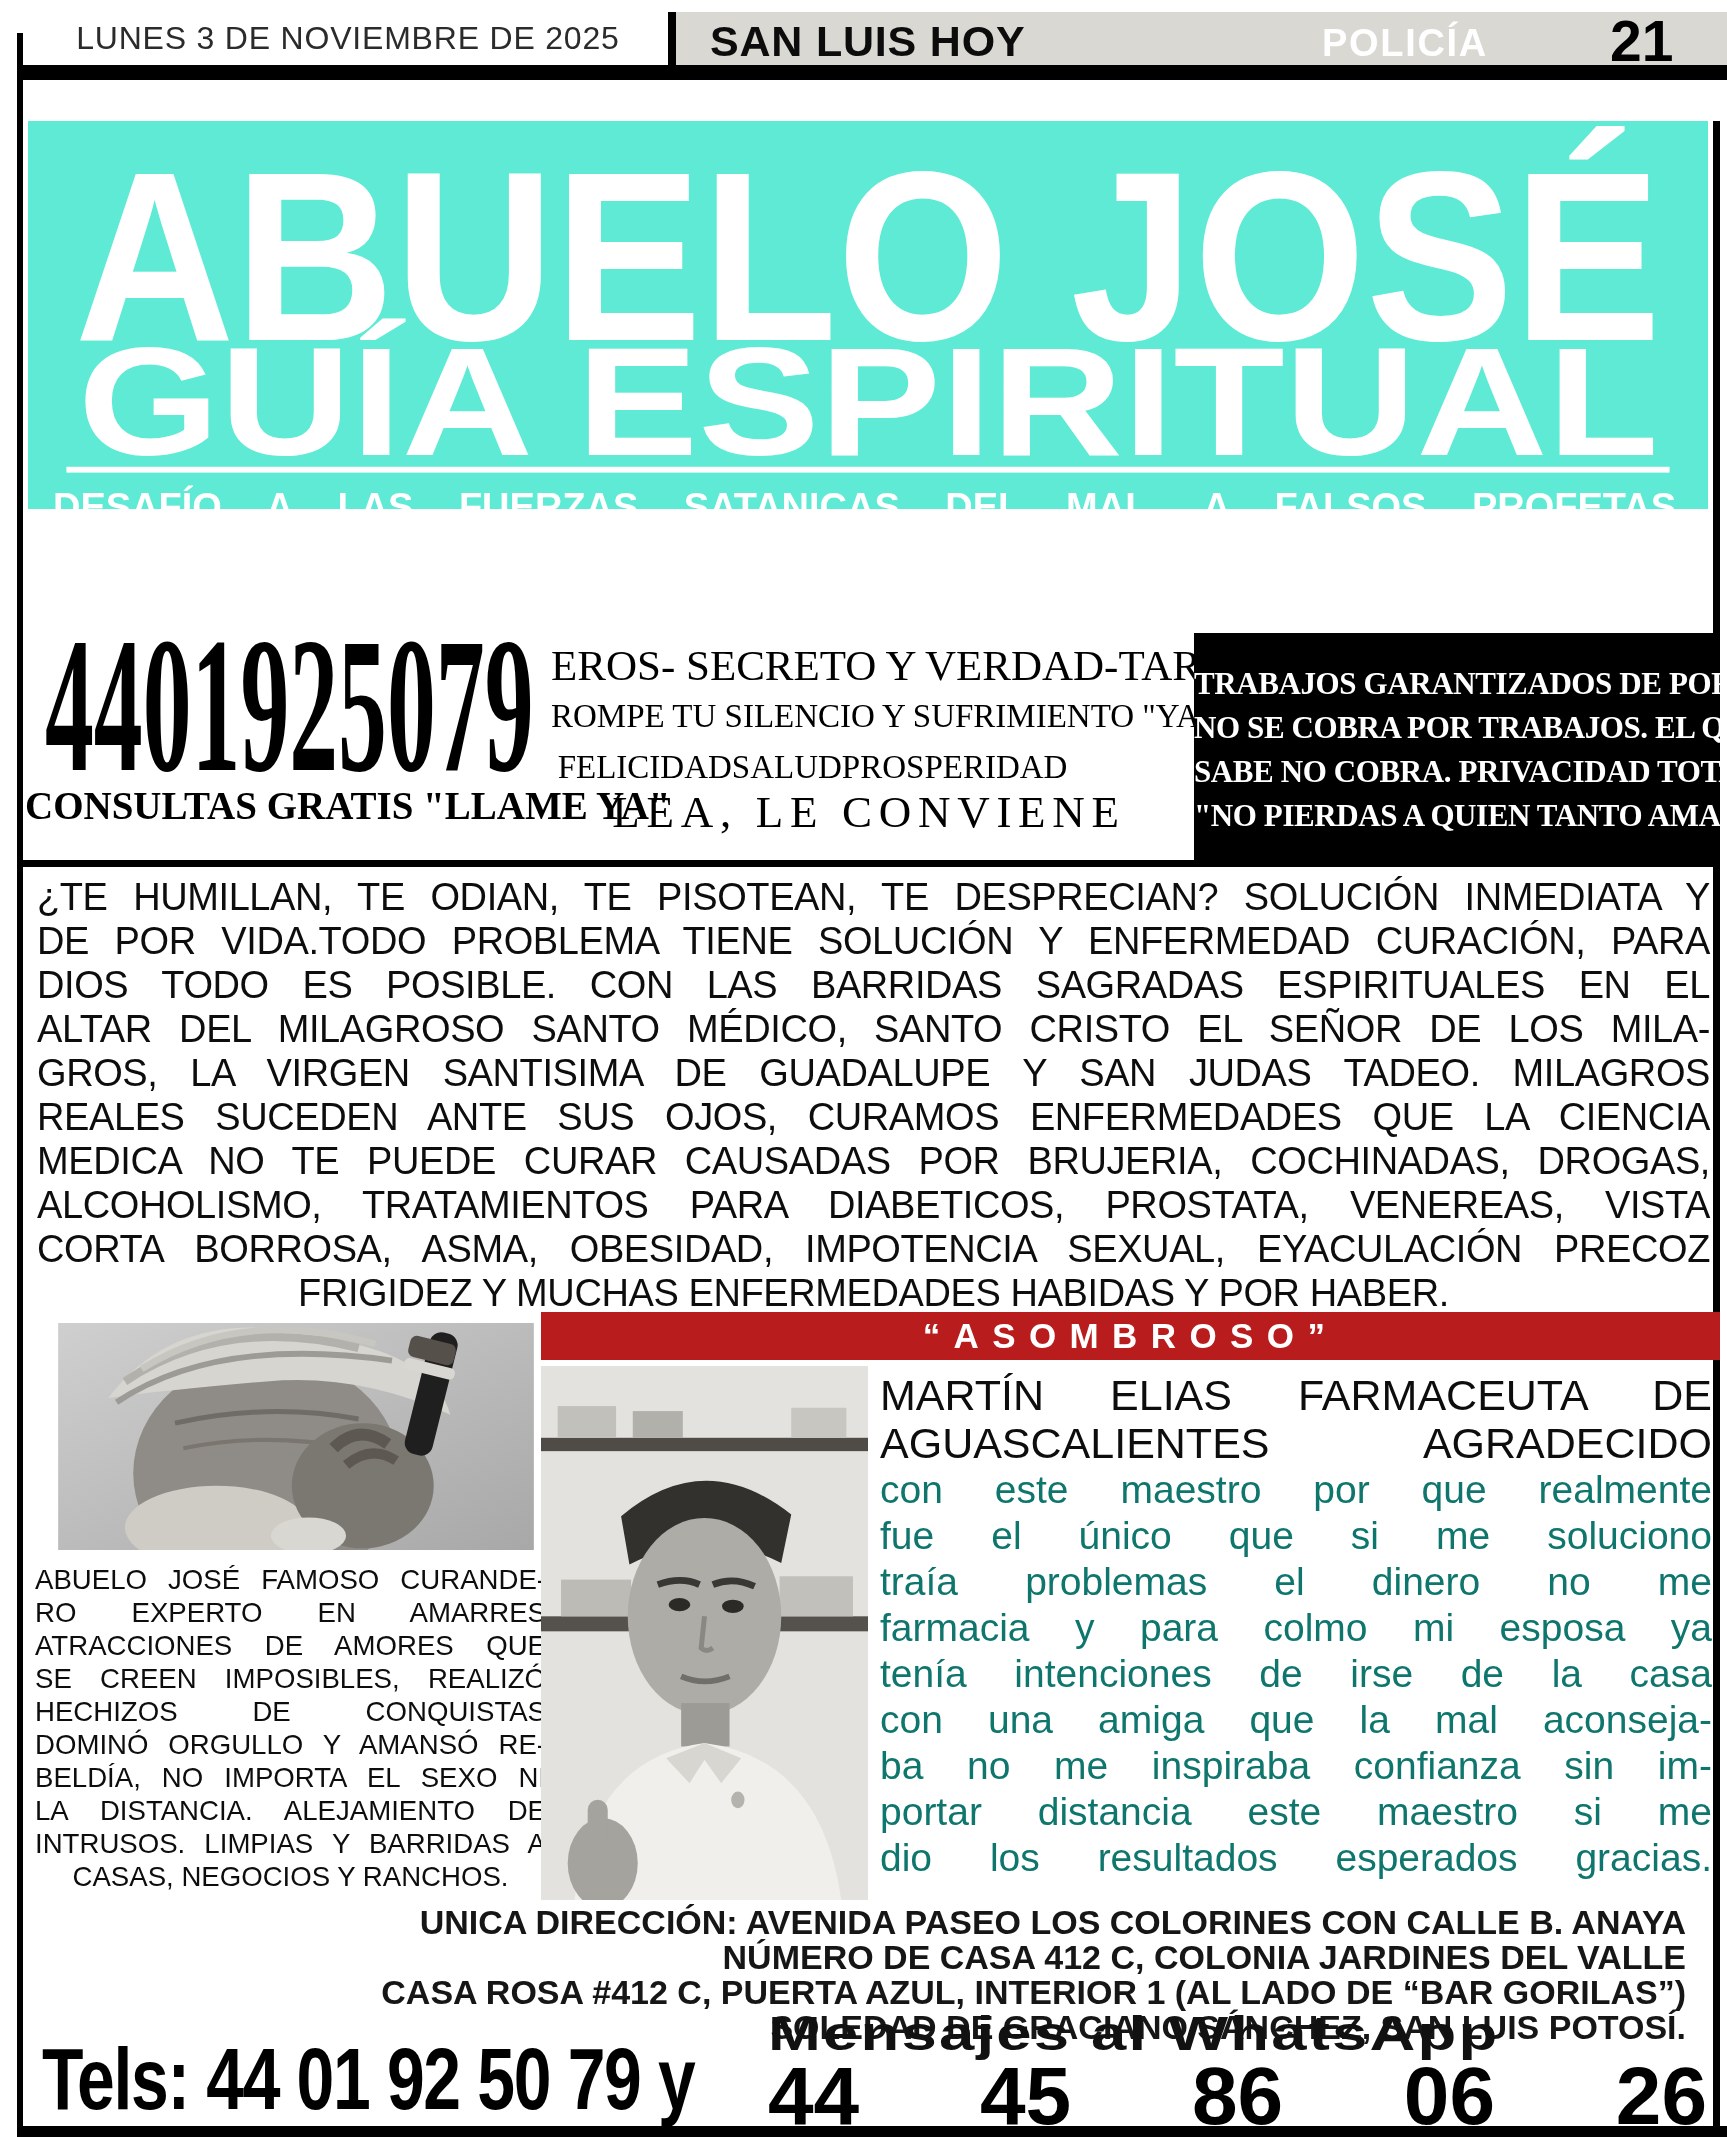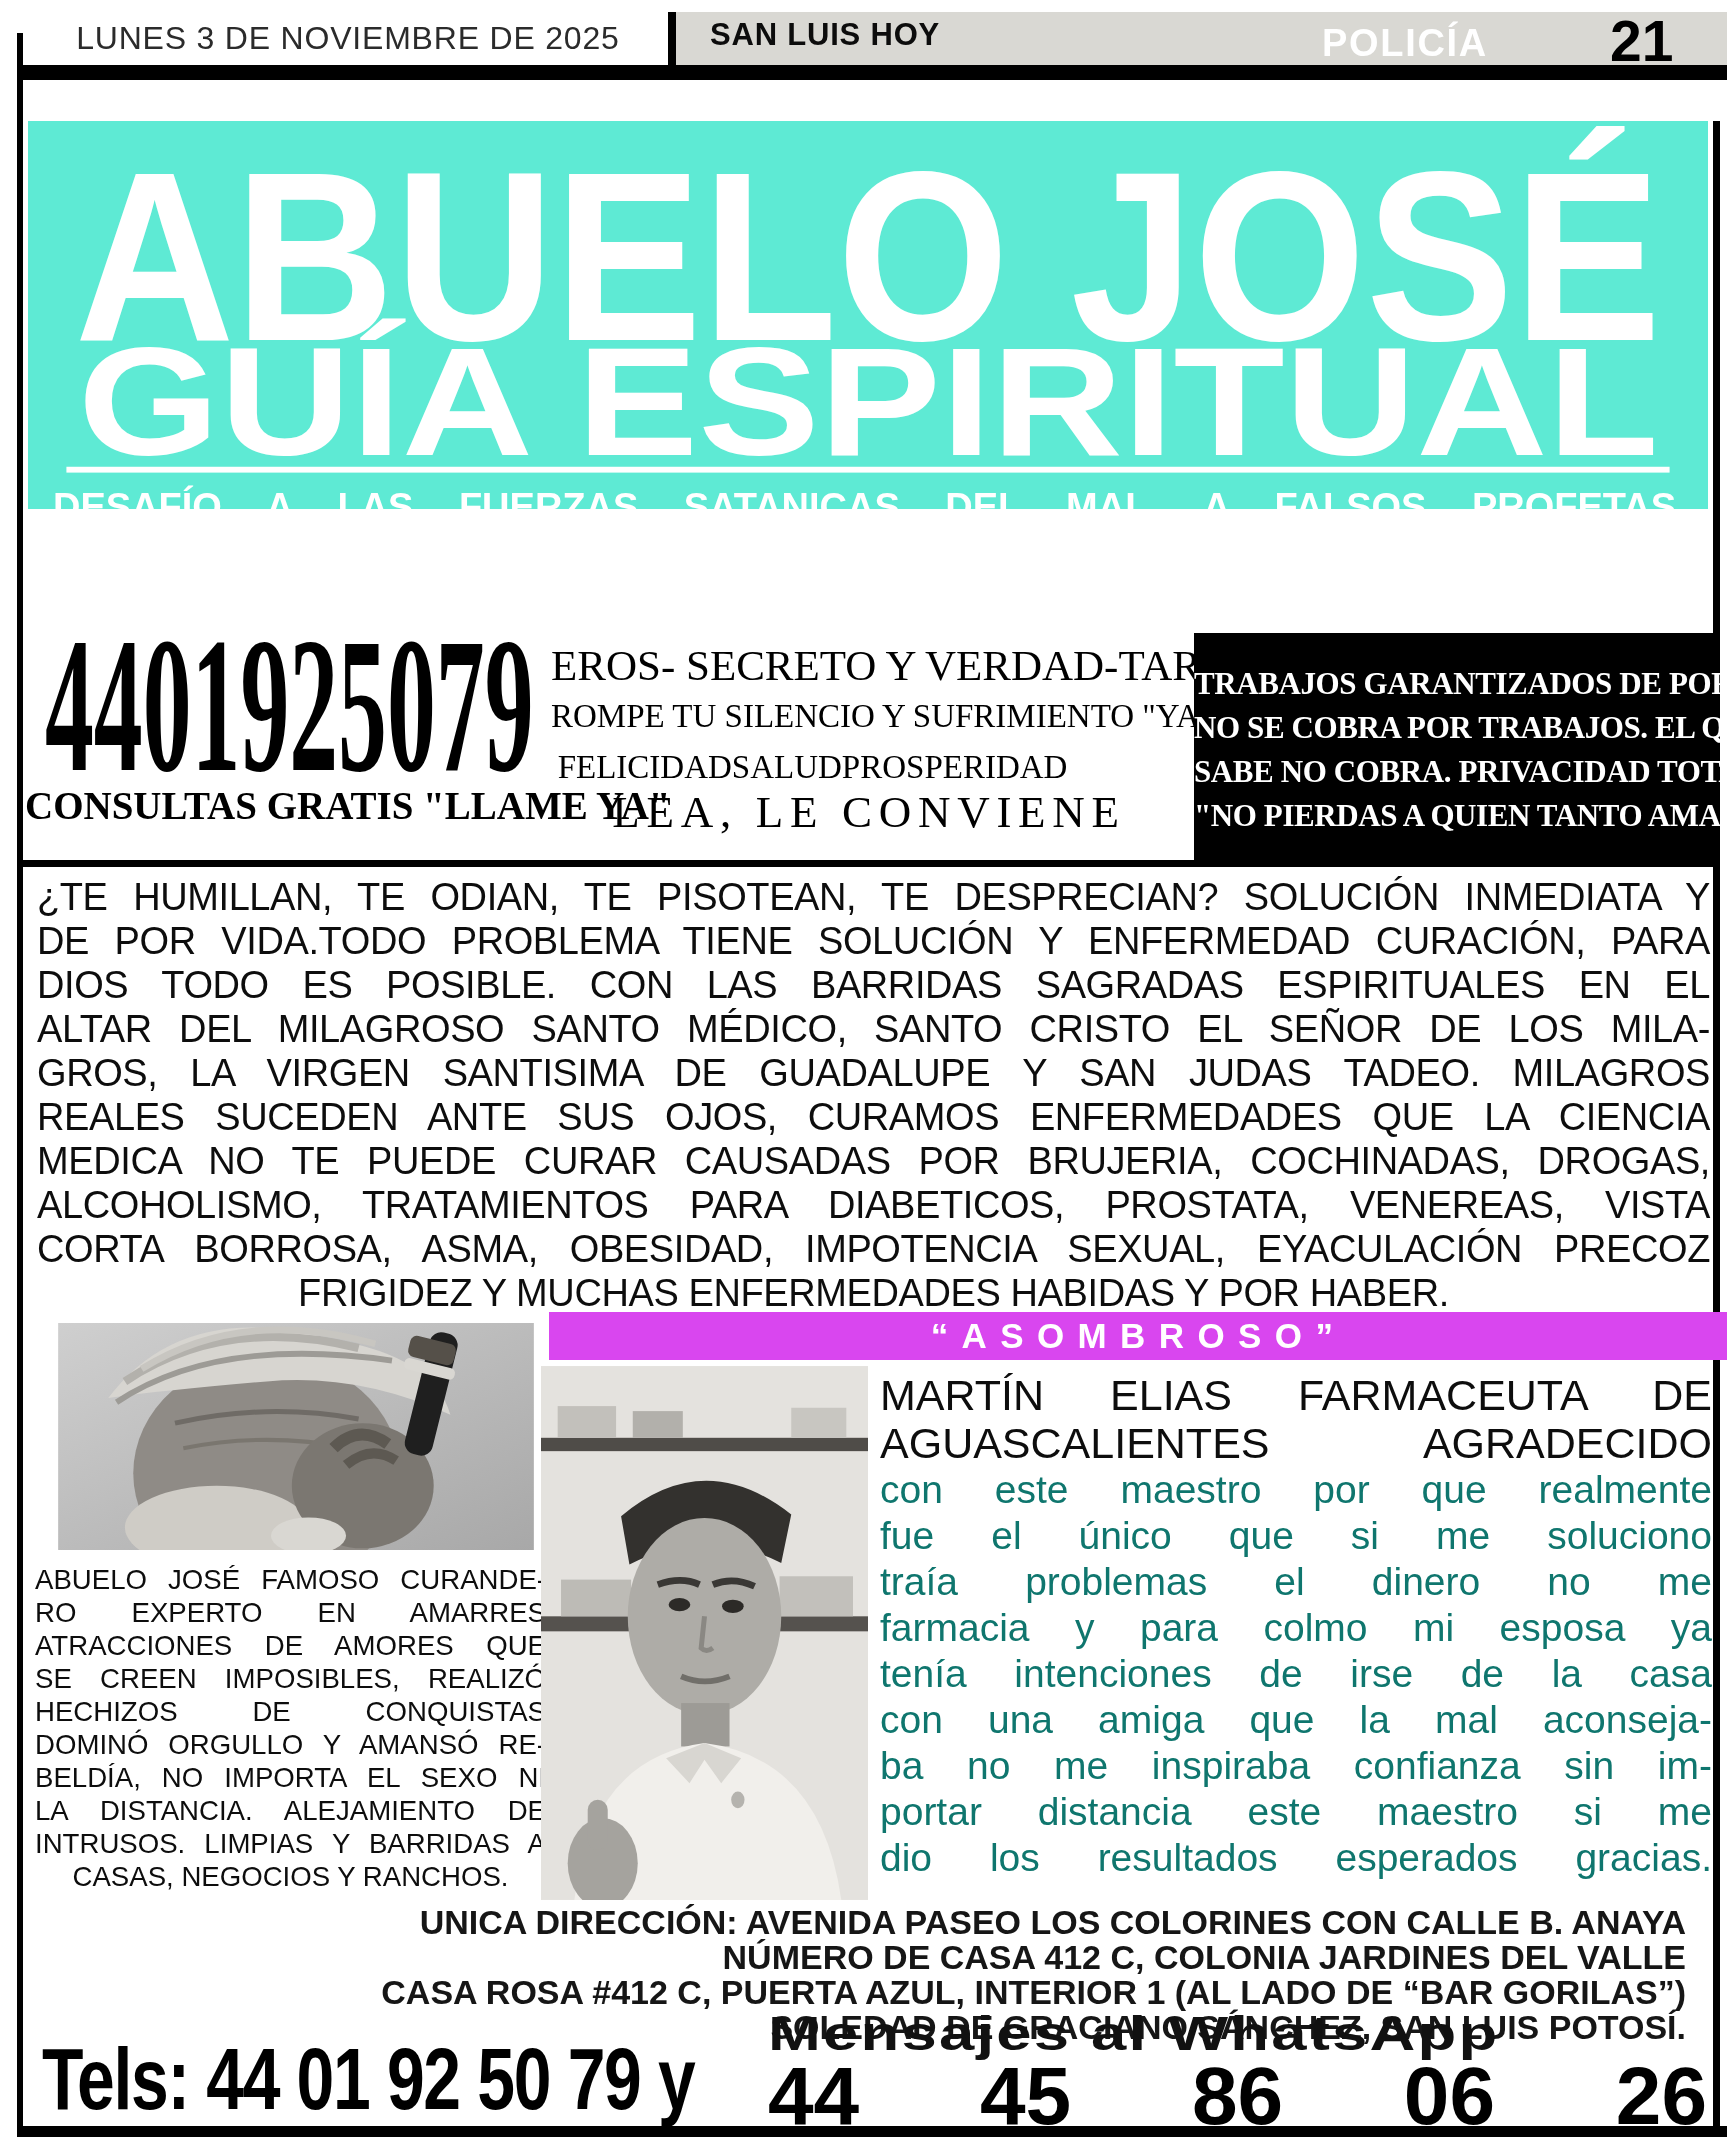--- a/index.html
+++ b/index.html
@@ -5,21 +5,21 @@
   html,body{margin:0;padding:0;background:#ffffff;}
   #page{position:relative;width:1727px;height:2137px;background:#ffffff;overflow:hidden;
         font-family:"Liberation Sans", sans-serif;color:#111;}
   .abs{position:absolute;}
 
   
   #date-box{left:23.4px;top:11.7px;width:649px;height:53px;display:flex;align-items:center;justify-content:center;}
   #date-label{font-size:32px;letter-spacing:0.8px;color:#2b2b2b;}
   #header-vline{left:668px;top:11.7px;width:8.3px;height:68px;background:#000;}
   #gray-bar{left:676px;top:11.7px;width:1051px;height:53px;background:#d9d8d3;}
-  #paper-name{left:710px;top:16.7px;font-size:31px;font-weight:bold;letter-spacing:0.8px;color:#0c0c0c;}
+  #paper-name{left:710px;top:16.7px;font-size:43px;font-weight:bold;letter-spacing:0.8px;color:#0c0c0c;}
   #section-label{left:1322px;top:22px;font-size:38px;font-weight:bold;letter-spacing:1.7px;color:#ffffff;}
   #page-number{left:1610px;top:8.3px;font-size:57px;font-weight:bold;color:#000;}
   #header-black-bar{left:16.7px;top:65px;width:1711px;height:15px;background:#000;}
 
   
   #frame-left{left:16.7px;top:33px;width:6.7px;height:2104px;background:#000;}
   #frame-right{left:1713px;top:121px;width:6.7px;height:2016px;background:#000;}
   #bottom-bar{left:16.7px;top:2126px;width:1711px;height:11.7px;background:#000;}
 
   
@@ -48,22 +48,22 @@
   .body-line{height:44px;line-height:44px;font-size:38px;color:#0d0d0d;letter-spacing:-0.4px;
              text-align:justify;text-align-last:justify;}
   .body-line.center{text-align:center;text-align-last:center;}
 
   
   #curandero-photo{left:58px;top:1323px;width:476px;height:227px;}
   #curandero-caption{left:35px;top:1563px;width:511px;}
   .caption-line{height:33px;line-height:33px;font-size:27.6px;color:#0d0d0d;
                 text-align:justify;text-align-last:justify;}
   .caption-line.center{text-align:center;text-align-last:center;}
-  #asombroso-banner{left:541px;top:1312px;width:1179px;height:48px;background:#d946ef;
-                    display:flex;align-items:center;justify-content:center;margin-left:8px;}
+  #asombroso-banner{left:541px;top:1312px;width:1179px;height:48px;background:#b91c1c;
+                    display:flex;align-items:center;justify-content:center;}
   #asombroso-text{color:#fff;font-weight:bold;font-size:35px;letter-spacing:13.4px;}
   #testimonial-photo{left:541px;top:1366px;width:327px;height:534px;}
   #testimonial-block{left:880px;top:1371px;width:832px;}
   .testimonial-heading{height:48px;line-height:48px;font-size:43px;color:#0d0d0d;
                        text-align:justify;text-align-last:justify;}
   .testimonial-line{height:46px;line-height:46px;font-size:39px;color:#0f766e;
                     text-align:justify;text-align-last:justify;}
 
   
   #address-block{left:50px;top:1905px;width:1636px;text-align:right;}

